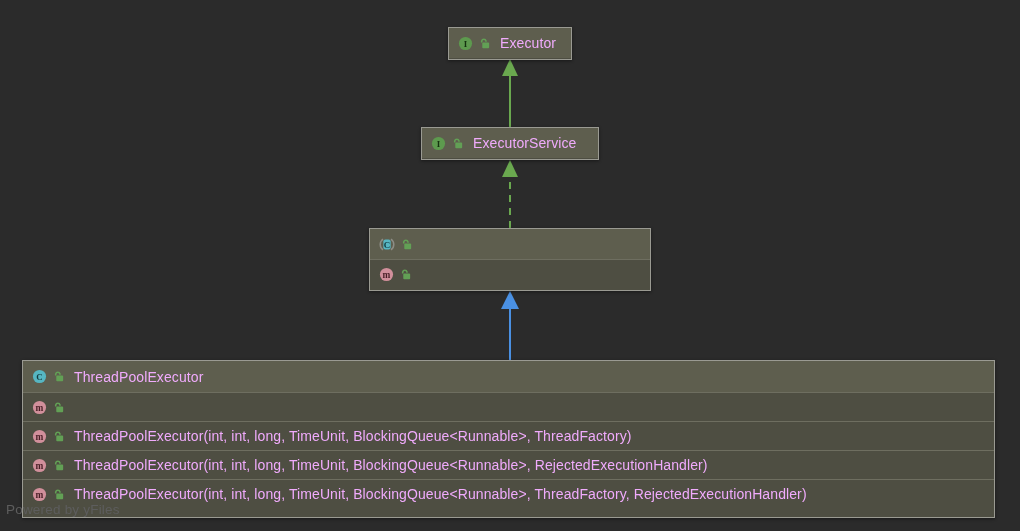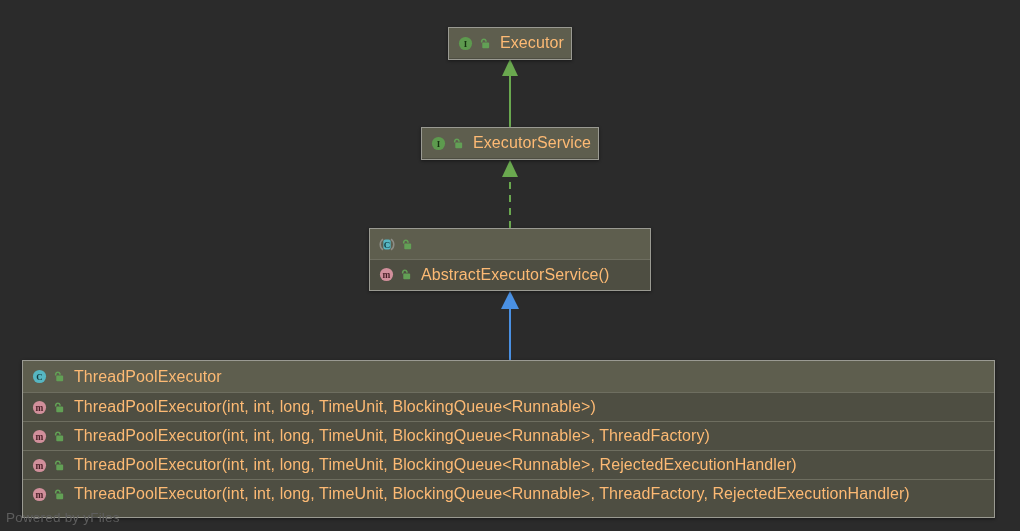--- a/index.html
+++ b/index.html
@@ -32,32 +32,32 @@
   }
   .row.header{
     background:#5e5e4e;
   }
   .row.member{
     background:#4e4e42;
     border-top:1px solid #6e6e60;
   }
   .node.single .row.header{border-bottom:none;}
   .label{
-    color:#fdba74;
-    font-size:16px;
+    color:#f0abfc;
+    font-size:14px;
     letter-spacing:.1px;
     margin-left:9px;
     line-height:1;
   }
   .icon{display:inline-flex;align-items:center;flex:0 0 auto;}
   .icon svg{display:block;}
 
   
   .watermark{
-    position:absolute;left:6px;bottom:6px;
+    position:absolute;left:6px;bottom:14px;
     color:#5d5d5d;
     font-size:13.5px;
     letter-spacing:.2px;
     user-select:none;
   }
 </style>
 </head>
 <body>
 
 <div id="canvas">
@@ -139,21 +139,20 @@
           <circle cx="8" cy="8" r="7" fill="#d18f9b"></circle>
           <text x="8" y="11.6" font-family="Liberation Serif, serif" font-size="10" font-weight="bold" fill="#4a1f27" text-anchor="middle">m</text>
         </svg>
       </span>
       <span class="icon" style="margin-left:5px;">
         <svg width="13" height="13" viewBox="0 0 14 14">
           <path d="M4 6 V4.2 A2.4 2.4 0 0 1 8.6 4.2 V5" fill="none" stroke="#62a055" stroke-width="1.7"></path>
           <rect x="4.6" y="6" width="7.4" height="6" rx="1" fill="#62a055"></rect>
         </svg>
       </span>
-      <span class="label">AbstractExecutorService()</span>
     </div>
   </div>
 
   <div class="node" style="left:22px;top:360px;width:973px;height:158px;">
     <div class="row header" style="height:31px;">
       <span class="icon">
         <svg width="15" height="15" viewBox="0 0 16 16">
           <circle cx="8" cy="8" r="7" fill="#56b6c2"></circle>
           <text x="8" y="11.6" font-family="Liberation Serif, serif" font-size="9.5" font-weight="bold" fill="#123b40" text-anchor="middle">C</text>
         </svg>
@@ -173,21 +172,20 @@
           <circle cx="8" cy="8" r="7" fill="#d18f9b"></circle>
           <text x="8" y="11.6" font-family="Liberation Serif, serif" font-size="10" font-weight="bold" fill="#4a1f27" text-anchor="middle">m</text>
         </svg>
       </span>
       <span class="icon" style="margin-left:5px;">
         <svg width="13" height="13" viewBox="0 0 14 14">
           <path d="M4 6 V4.2 A2.4 2.4 0 0 1 8.6 4.2 V5" fill="none" stroke="#62a055" stroke-width="1.7"></path>
           <rect x="4.6" y="6" width="7.4" height="6" rx="1" fill="#62a055"></rect>
         </svg>
       </span>
-      <span class="label">ThreadPoolExecutor(int, int, long, TimeUnit, BlockingQueue&lt;Runnable&gt;)</span>
     </div>
 
     <div class="row member" style="height:29px;">
       <span class="icon">
         <svg width="15" height="15" viewBox="0 0 16 16">
           <circle cx="8" cy="8" r="7" fill="#d18f9b"></circle>
           <text x="8" y="11.6" font-family="Liberation Serif, serif" font-size="10" font-weight="bold" fill="#4a1f27" text-anchor="middle">m</text>
         </svg>
       </span>
       <span class="icon" style="margin-left:5px;">

